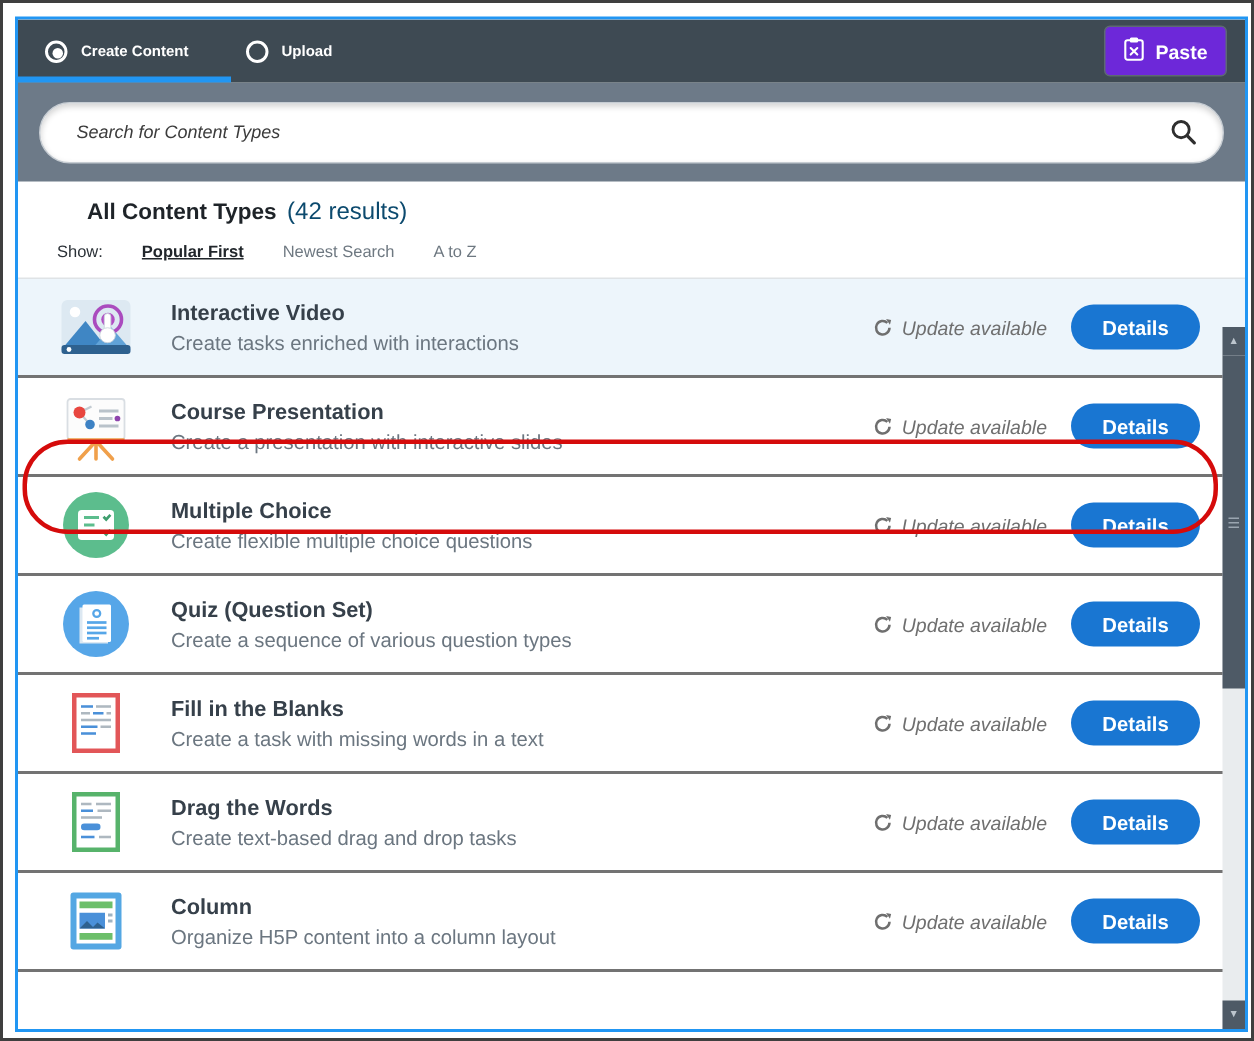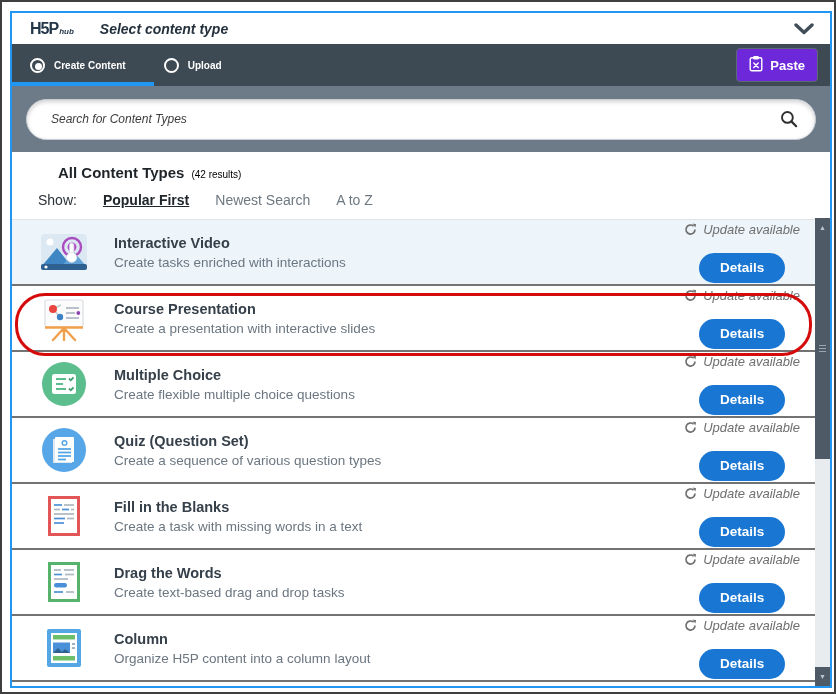--- a/index.html
+++ b/index.html
@@ -28,67 +28,55 @@
   .search-strip { height:66px; background:#6d7a88; display:flex; align-items:center; padding:0 14px; }
   .search-pill { position:relative; width:100%; height:41px; }
   .search-input { width:100%; height:100%; border-radius:21px; border:1px solid #c6ccd2; box-shadow:inset 0 2px 4px rgba(0,0,0,.18); padding:0 46px 0 24px; font-size:12px; font-style:italic; color:#3c3c3c; font-family:inherit; outline:none; }
   .search-input::placeholder { color:#3c3c3c; opacity:1; }
   .mag { position:absolute; right:18px; top:11px; cursor:pointer; }
 
   
   .results-head { padding:12px 0 0 26px;margin-left:20px; }
   .results-title-row { display:flex; align-items:baseline; gap:7px; }
   .results-title { font-size:15px; font-weight:700; color:#1e2328; }
-  .results-count { font-size:10px; color:#000000; }
-  .sort-row { display:flex; align-items:center; gap:26px; padding:11px 0 11px 26px; font-size:14px; }
+  .results-count { font-size:16px; color:#0c4a6e; }
+  .sort-row { display:flex; align-items:center; gap:26px; padding:11px 0 11px 26px; font-size:11px; }
   .show-label { color:#2b3137; }
   .sort-opt { color:#6e7881; cursor:pointer; }
   .sort-opt.active { color:#21262b; font-weight:700; text-decoration:underline; }
 
   
   .list { border-top:1px solid #dfe3e6; }
   .row { height:66px; display:flex; align-items:center; padding:0 30px 0 26px; border-bottom:2px solid #737373; background:#fff; cursor:pointer; }
   .row.first { background:#edf5fb; }
   .row-icon { width:52px; height:52px; flex:0 0 auto; display:flex; align-items:center; justify-content:center; }
   .row-text { margin-left:24px; min-width:0; }
   .row-title { font-size:14.5px; font-weight:700; color:#36404a; margin-bottom:4px; }
   .row-desc { font-size:13.5px; color:#6b7680; }
-  .row-right { margin-left:auto; display:flex; align-items:center; gap:16px;flex-direction:column; }
+  .row-right { margin-left:auto; display:flex; align-items:center; gap:16px; }
   .upd { display:flex; align-items:center; gap:6px; font-size:13px; font-style:italic; color:#6f6f6f; white-space:nowrap; }
   .details-btn { width:86px; height:30px; border:none; border-radius:15px; background:#1976d2; color:#fff; font-size:13.5px; font-weight:700; cursor:pointer; font-family:inherit; }
 
   
   .red-highlight { position:absolute; left:3px; top:280px; width:797px; height:63px; border:3px solid #d50b0b; border-radius:30px; pointer-events:none; z-index:5; }
 
   
   .sb { position:absolute; right:0; top:205px; width:15px; height:468px; background:#e9ecee; z-index:4; }
   .sb-btn { position:absolute; left:0; width:15px; height:19px; background:#4e5a66; color:#bcc5cd; font-size:7px; display:flex; align-items:center; justify-content:center; cursor:pointer; }
   .sb-up { top:0; }
   .sb-down { bottom:0; }
   .sb-thumb { position:absolute; left:0; top:19px; width:15px; height:222px; background:#4e5a66; cursor:grab; }
   .grip { position:absolute; left:4px; top:108px; width:7px; height:1px; background:#9aa5b0; box-shadow:0 3px 0 #9aa5b0, 0 6px 0 #9aa5b0; }
 </style>
 </head>
 <body>
 
 <div class="screen">
   <div class="panel">
 
-    <div class="hub-header">
-      <div class="logo">
-        <span class="logo-main">H5P</span>
-        <span class="logo-sub">hub</span>
-      </div>
-      <div class="hub-title">Select content type</div>
-      <div class="chevron">
-        <svg width="20" height="12" viewBox="0 0 20 12">
-            <polyline points="2,2 10,9.5 18,2" fill="none" stroke="#414d57" stroke-width="3.4" stroke-linecap="round" stroke-linejoin="round"></polyline>
-          </svg>
-      </div>
-    </div>
 
     <div class="toolbar">
       <div class="tab">
         <span class="radio sel"></span>
         <span>Create Content</span>
       </div>
       <div class="tab">
         <span class="radio"></span>
         <span>Upload</span>
       </div>

